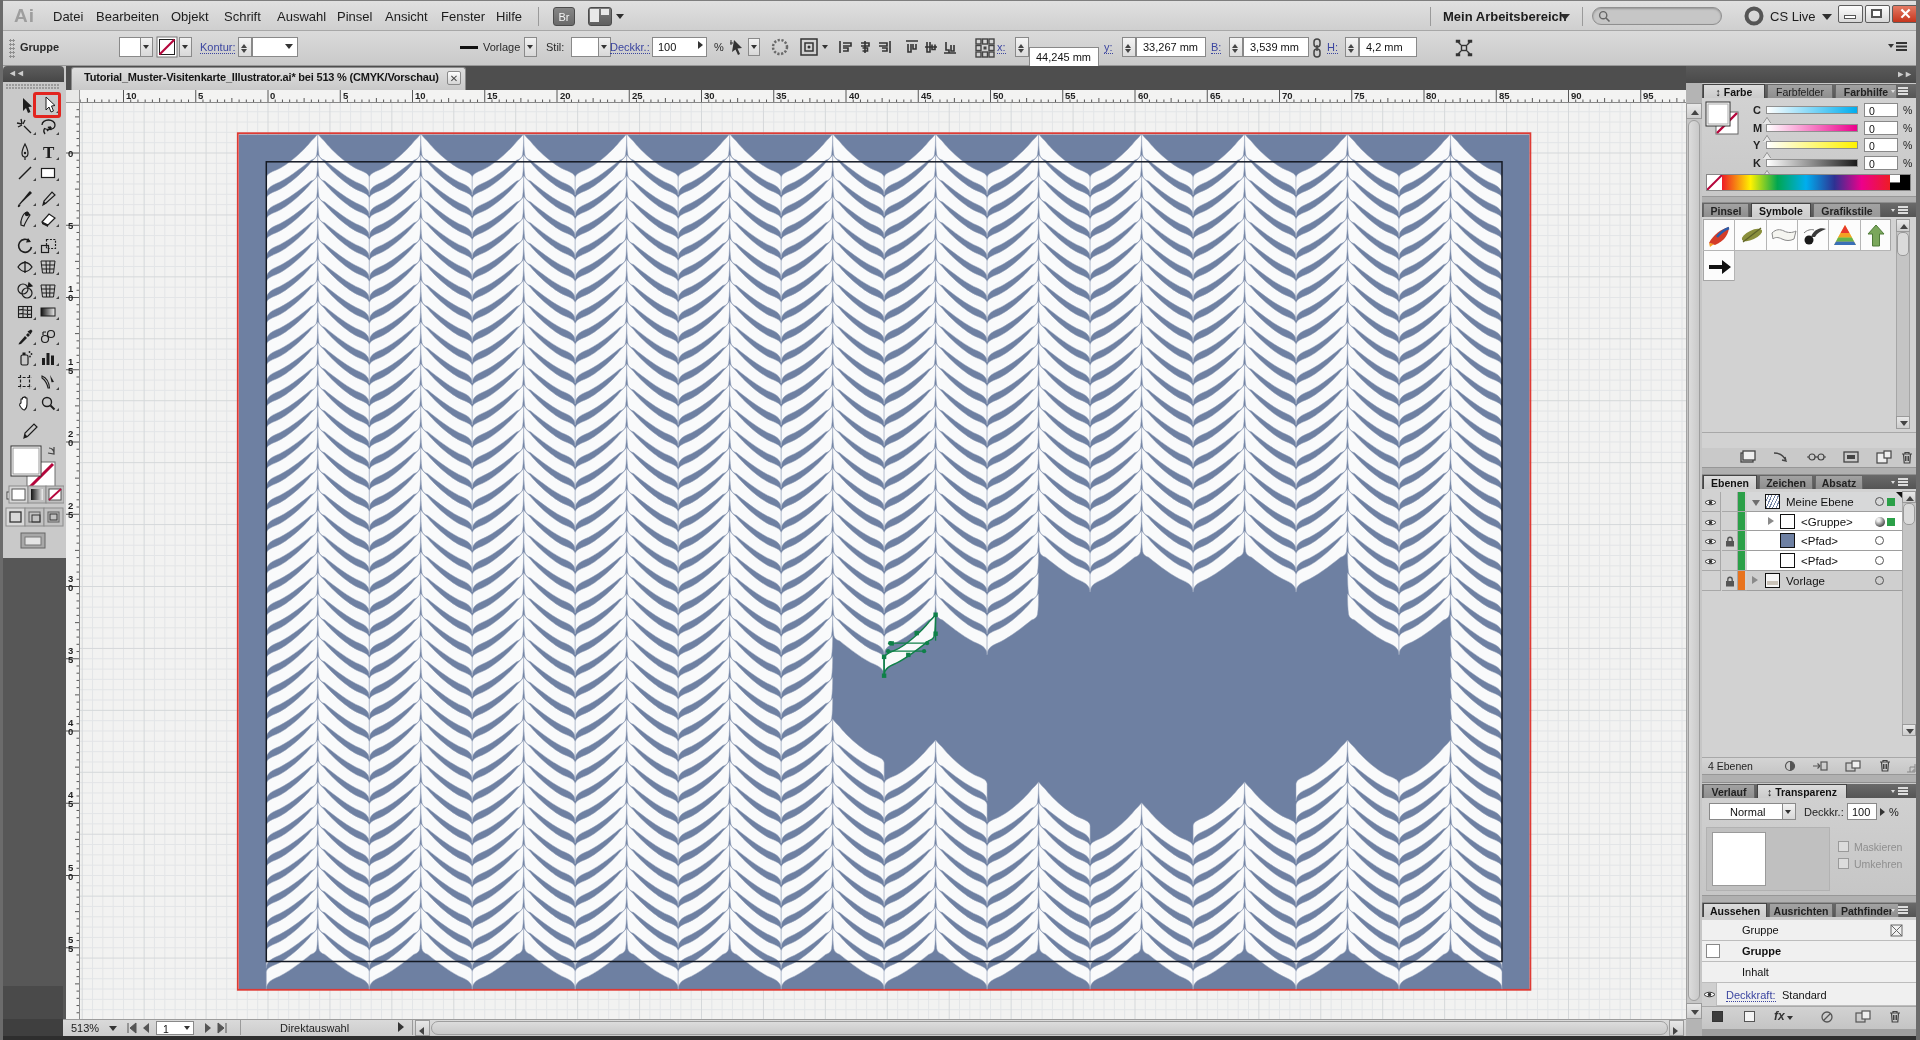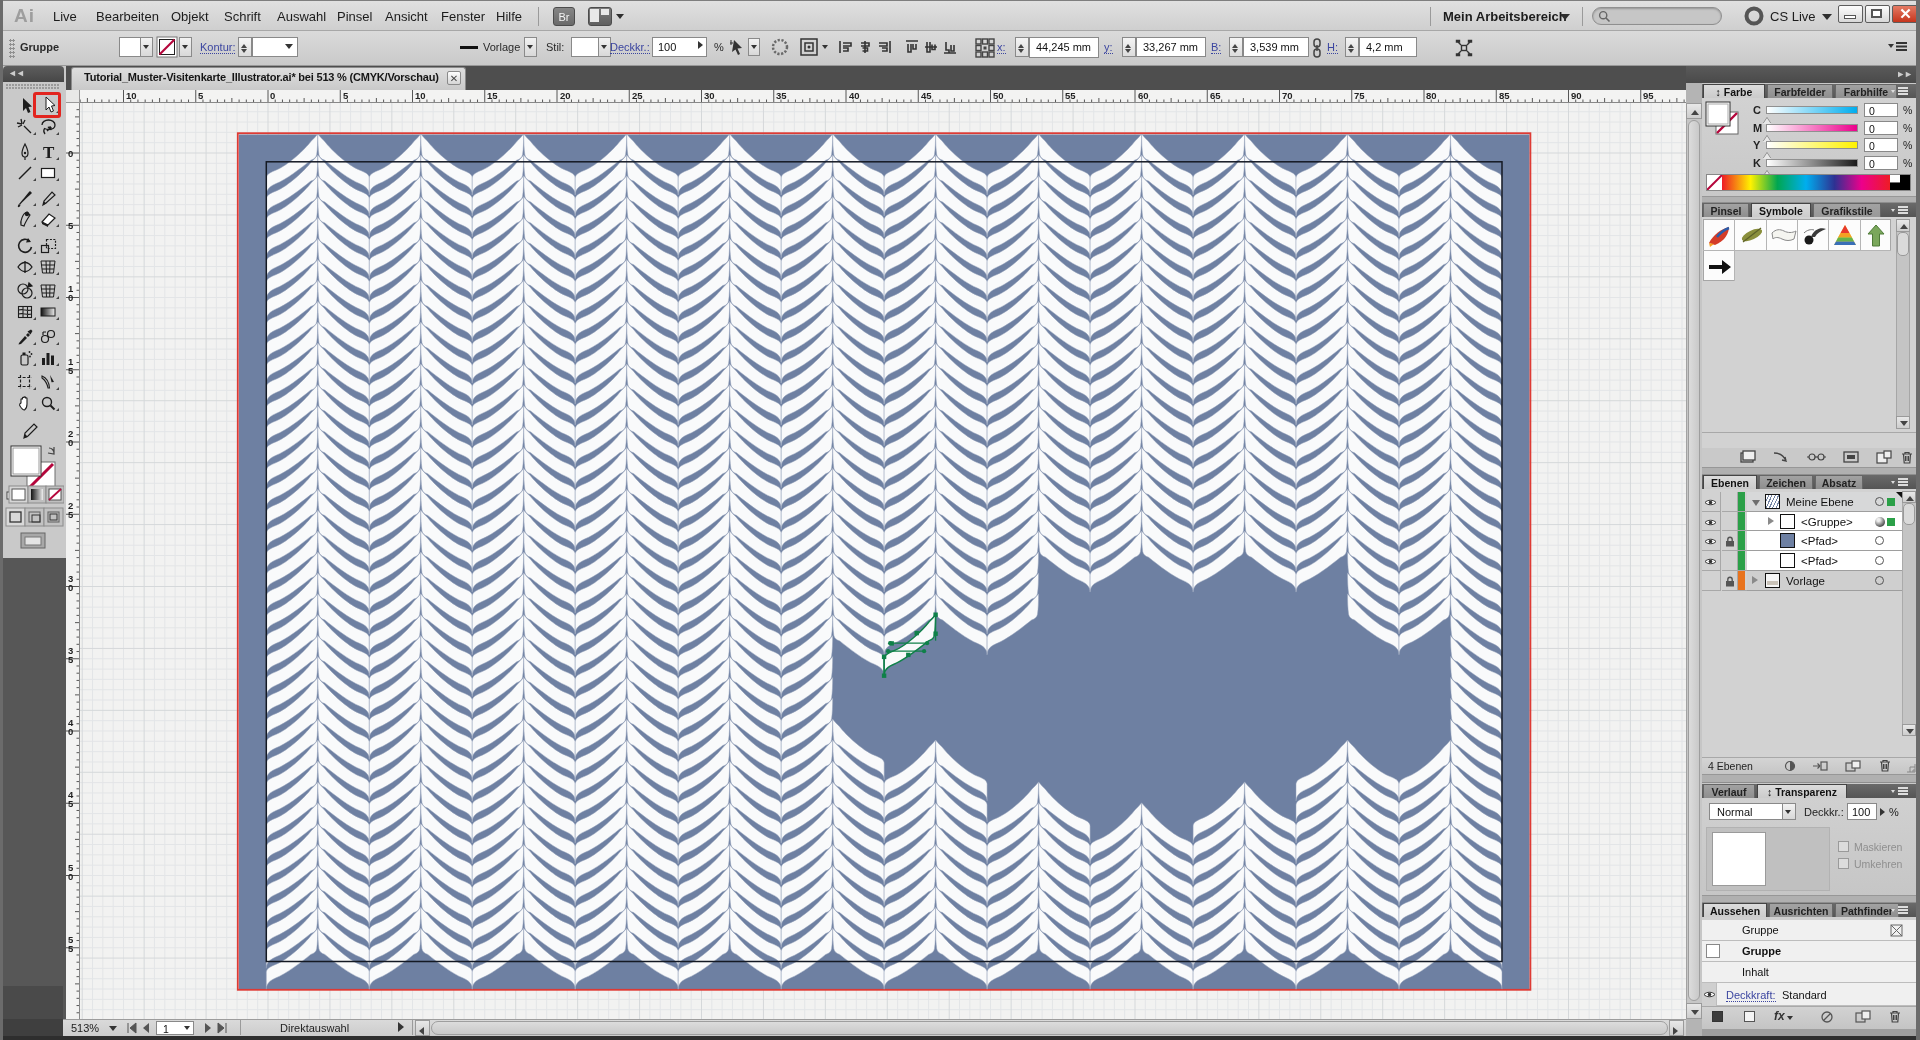--- a/index.html
+++ b/index.html
@@ -10,21 +10,21 @@
 #tabbar{left:66px;top:66px;width:1620px;height:24px;background:#4e4e4e}
 #toolcol{left:0;top:66px;width:66px;height:974px;background:#c6c6c6}
 .ctext{position:absolute;font-size:11px;color:#2a2a2a}
 .bluelbl{color:#3b45a0;border-bottom:1px dotted #3b45a0}
 .whitebox{position:absolute;background:#fff;border:1px solid #898989;font-size:11px;color:#111}
 .ddbtn{position:absolute;background:linear-gradient(#f2f2f2,#d8d8d8);border:1px solid #8a8a8a}
 .sep{position:absolute;background:#9a9a9a}
 </style></head><body>
 <div id="stage">
 <div id="menubar" class="abs">
-      <span class="menuitem" style="left:53px">Live</span>
+      <span class="menuitem" style="left:53px">Datei</span>
       <span class="menuitem" style="left:96px">Bearbeiten</span>
       <span class="menuitem" style="left:171px">Objekt</span>
       <span class="menuitem" style="left:224px">Schrift</span>
       <span class="menuitem" style="left:277px">Auswahl</span>
       <span class="menuitem" style="left:337px">Pinsel</span>
       <span class="menuitem" style="left:385px">Ansicht</span>
       <span class="menuitem" style="left:441px">Fenster</span>
       <span class="menuitem" style="left:496px">Hilfe</span>
       <span style="position:absolute;left:14px;top:4px;font-size:19px;font-weight:bold;color:#9e9e9e;letter-spacing:1px">Ai</span>
 <span class="sep" style="left:538px;top:6px;width:1px;height:19px"></span>
@@ -130,21 +130,21 @@
           <rect x="2" y="15" width="5" height="5"></rect>
           <rect x="8.5" y="15" width="5" height="5"></rect>
           <rect x="15" y="15" width="5" height="5"></rect>
         </g>
         <rect x="9.5" y="9.5" width="3" height="3" fill="#444"></rect>
       </svg>
       <span class="ctext bluelbl" style="left:997px;top:10px">x:</span>
       <span class="whitebox" style="left:1015px;top:6px;width:14px;height:20px;background:linear-gradient(#f4f4f4,#dcdcdc)"></span>
       <span class="abs" style="left:1018px;top:10px;border:3px solid transparent;border-bottom:4px solid #444"></span>
       <span class="abs" style="left:1018px;top:18px;border:3px solid transparent;border-top:4px solid #444"></span>
-      <span class="whitebox" style="left:1029px;top:6px;width:70px;height:20px;padding:3px 0 16px 6px;white-space:nowrap">44,245 mm</span>
+      <span class="whitebox" style="left:1029px;top:16px;width:70px;height:20px;padding:3px 0 16px 6px;white-space:nowrap">44,245 mm</span>
       <span class="ctext bluelbl" style="left:1104px;top:10px">y:</span>
       <span class="whitebox" style="left:1122px;top:6px;width:14px;height:20px;background:linear-gradient(#f4f4f4,#dcdcdc)"></span>
       <span class="abs" style="left:1125px;top:10px;border:3px solid transparent;border-bottom:4px solid #444"></span>
       <span class="abs" style="left:1125px;top:18px;border:3px solid transparent;border-top:4px solid #444"></span>
       <span class="whitebox" style="left:1136px;top:6px;width:70px;height:20px;padding:3px 0 0 6px;white-space:nowrap">33,267 mm</span>
       <span class="ctext bluelbl" style="left:1211px;top:10px">B:</span>
       <span class="whitebox" style="left:1229px;top:6px;width:14px;height:20px;background:linear-gradient(#f4f4f4,#dcdcdc)"></span>
       <span class="abs" style="left:1232px;top:10px;border:3px solid transparent;border-bottom:4px solid #444"></span>
       <span class="abs" style="left:1232px;top:18px;border:3px solid transparent;border-top:4px solid #444"></span>
       <span class="whitebox" style="left:1243px;top:6px;width:66px;height:20px;padding:3px 0 0 6px;white-space:nowrap">3,539 mm</span>
@@ -1350,21 +1350,21 @@
     <div class="abs" style="left:1686px;top:103px;width:16px;height:16px;background:linear-gradient(#e8e8e8,#cdcdcd);border:1px solid #9a9a9a">
       <span style="position:absolute;left:4px;top:6px;width:0;height:0;border-bottom:5px solid #444;border-left:4px solid transparent;border-right:4px solid transparent;"></span>
     </div>
     <div class="abs" style="left:1686px;top:1003px;width:16px;height:16px;background:linear-gradient(#e8e8e8,#cdcdcd);border:1px solid #9a9a9a">
       <span style="position:absolute;left:4px;top:6px;width:0;height:0;border-top:5px solid #444;border-left:4px solid transparent;border-right:4px solid transparent;"></span>
     </div>
     <div class="abs" style="left:1688px;top:120px;width:12px;height:881px;background:linear-gradient(90deg,#dcdcdc,#c9c9c9);border:1px solid #9e9e9e;border-radius:6px"></div>
     <div class="abs" style="left:1702px;top:83px;width:216px;height:957px;background:#c9c9c9"></div>
     <div class="abs" style="left:1702px;top:84px;width:216px;height:14px;background:linear-gradient(#6a6a6a,#555)"></div>
     <div class="abs" style="left:1703px;top:84px;width:62px;height:14px;background:linear-gradient(#dcdcdc,#cbcbcb);border:1px solid #444;border-bottom:none;font-size:10.5px;font-weight:bold;color:#111;text-align:center;line-height:14px">↕ Farbe</div>
-    <div class="abs" style="left:1767px;top:84px;width:66px;height:14px;background:linear-gradient(#a2a2a2,#8e8e8e);border:1px solid #666;border-bottom:none;font-size:10.5px;font-weight:bold;color:#222;text-align:center;line-height:14px">Farbfelder</div>
+    <div class="abs" style="left:1767px;top:84px;width:66px;height:14px;background:linear-gradient(#a2a2a2,#8e8e8e);border:1px solid #666;border-bottom:none;font-size:10.5px;font-weight:normal;color:#222;text-align:center;line-height:14px">Farbfelder</div>
     <div class="abs" style="left:1835px;top:84px;width:62px;height:14px;background:linear-gradient(#a2a2a2,#8e8e8e);border:1px solid #666;border-bottom:none;font-size:10.5px;font-weight:bold;color:#222;text-align:center;line-height:14px">Farbhilfe</div>
     <span class="abs" style="left:1898px;top:90px;width:10px;height:1.6px;background:#ddd;box-shadow:0 3px 0 #ddd,0 -3px 0 #ddd"></span>
     <span class="abs" style="left:1891px;top:90px;border:2.6px solid transparent;border-top:3.5px solid #ddd"></span>
     <div class="abs" style="left:1702px;top:98px;width:216px;height:98px;background:linear-gradient(#d2d2d2,#c8c8c8)"></div>
     <svg class="abs" style="left:1704px;top:100px" width="46" height="42">
 <rect x="12" y="12" width="22" height="22" fill="#fff" stroke="#666"></rect>
       <line x1="13" y1="33" x2="33" y2="13" stroke="#b5063c" stroke-width="2.4"></line>
 <rect x="2" y="2" width="24" height="24" fill="#fff" stroke="#333"></rect>
       <rect x="4" y="4" width="20" height="20" fill="#fff" stroke="#aaa"></rect>
     </svg>
@@ -1605,21 +1605,21 @@
     <svg class="abs" style="left:1905px;top:762px" width="12" height="12">
       <path d="M10 2 V10 H2 M5 10 V5 h5 M8 10 V8 h2" stroke="#888" fill="none"></path>
     </svg>
     <div class="abs" style="left:1702px;top:774px;width:216px;height:9px;background:#b0b0b0;border-top:1px solid #979797;border-bottom:1px solid #8e8e8e"></div>
     <div class="abs" style="left:1702px;top:784px;width:216px;height:14px;background:linear-gradient(#6a6a6a,#555)"></div>
     <div class="abs" style="left:1703px;top:784px;width:52px;height:14px;background:linear-gradient(#a2a2a2,#8e8e8e);border:1px solid #666;border-bottom:none;font-size:10.5px;font-weight:bold;color:#222;text-align:center;line-height:14px">Verlauf</div>
     <div class="abs" style="left:1757px;top:784px;width:90px;height:14px;background:linear-gradient(#dcdcdc,#cbcbcb);border:1px solid #444;border-bottom:none;font-size:10.5px;font-weight:bold;color:#111;text-align:center;line-height:14px">↕ Transparenz</div>
     <span class="abs" style="left:1898px;top:790px;width:10px;height:1.6px;background:#ddd;box-shadow:0 3px 0 #ddd,0 -3px 0 #ddd"></span>
     <span class="abs" style="left:1891px;top:790px;border:2.6px solid transparent;border-top:3.5px solid #ddd"></span>
     <div class="abs" style="left:1702px;top:798px;width:216px;height:97px;background:linear-gradient(#d0d0d0,#c6c6c6)"></div>
-    <span class="whitebox" style="left:1709px;top:803px;width:74px;height:17px;padding:2px 0 0 7px;font-size:11px">Normal</span>
+    <span class="whitebox" style="left:1709px;top:803px;width:74px;height:17px;padding:2px 0 0 20px;font-size:11px">Normal</span>
     <span class="ddbtn" style="left:1782px;top:803px;width:14px;height:17px"></span>
     <span class="abs" style="left:1785px;top:810px;border:3.5px solid transparent;border-top:4.5px solid #333"></span>
     <span class="abs" style="left:1804px;top:806px;font-size:11px;color:#222">Deckkr.:</span>
     <span class="whitebox" style="left:1847px;top:803px;width:30px;height:17px;padding:2px 0 0 4px;font-size:11px">100</span>
     <span class="abs" style="left:1880px;top:808px;border:4px solid transparent;border-left:5px solid #333"></span>
     <span class="abs" style="left:1889px;top:806px;font-size:11px;color:#222">%</span>
     <div class="abs" style="left:1706px;top:827px;width:124px;height:64px;background:#c0c0c0;border:1px solid #b2b2b2"></div>
     <div class="abs" style="left:1712px;top:832px;width:54px;height:54px;background:#fff;border:1px solid #9a9a9a"></div>
     <div class="abs" style="left:1838px;top:841px;width:11px;height:11px;background:#dcdcdc;border:1px solid #9a9a9a"></div>
     <span class="abs" style="left:1854px;top:841px;font-size:10.5px;color:#8f8f8f">Maskieren</span>

